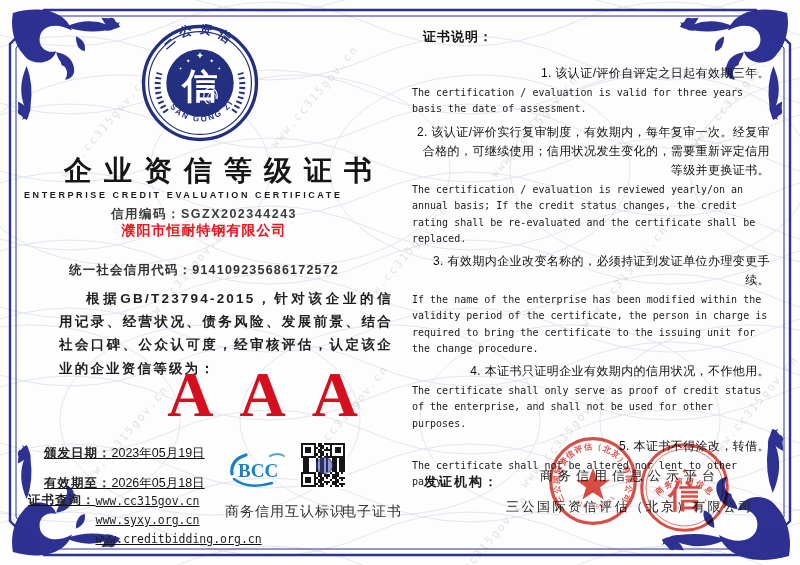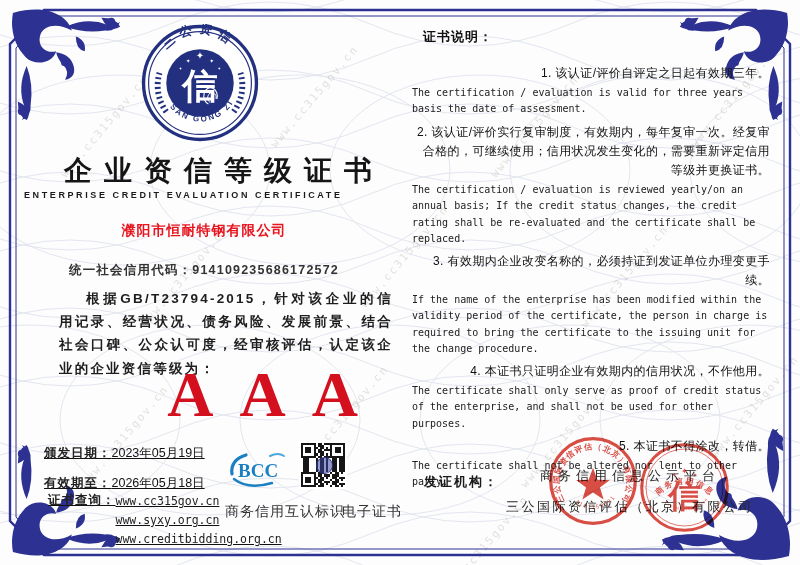--- a/index.html
+++ b/index.html
@@ -33,21 +33,21 @@
   .statement{position:absolute;left:40px;top:287px;width:334px;font-size:13.5px;
              font-weight:600;color:#1e1e1e;letter-spacing:2.2px;line-height:1.72;
              text-indent:2em;text-align:justify;margin-left:19px;}
   .rating{position:absolute;left:24px;top:358px;width:360px;text-align:right;
           font-family:"Liberation Serif","DejaVu Serif",serif;font-weight:700;
           font-size:64px;color:#d40f1e;letter-spacing:26px;text-indent:26px;}
   .meta{position:absolute;font-size:12.5px;color:#111;text-decoration:underline;}
   .meta .lbl{font-weight:700;color:#222;letter-spacing:1px;}
   .issue-row{left:44px;top:445px;}
   .valid-row{left:44px;top:475px;}
-  .query-row{left:48px;top:492px;display:flex;}
+  .query-row{left:28px;top:492px;display:flex;}
   .query-row .urls{font-family:"DejaVu Sans Mono",monospace;font-size:11.5px;
                    line-height:19px;color:#1d1d1d;}
   .bcc{position:absolute;left:228px;top:448px;width:62px;height:42px;}
   .caption{position:absolute;font-size:14px;color:#333;letter-spacing:1px;}
   .cap-bcc{left:225px;top:503px;}
   .cap-qr{left:342px;top:503px;text-align:center;}
   .qr{position:absolute;left:299px;top:441px;width:48px;height:48px;background:#fff;
       padding:0;box-sizing:border-box;}
   .qr-grid{display:grid;grid-template-columns:repeat(21,2.1px);grid-auto-rows:2.1px;
            padding:2px;}
@@ -180,20 +180,23 @@
     <text x="47" y="54" text-anchor="middle" font-size="5" fill="#fff">✦</text>
     <text x="93" y="54" text-anchor="middle" font-size="5" fill="#fff">✦</text>
     <text x="70" y="88" text-anchor="middle" font-size="42" font-weight="bold" fill="#ffffff" font-family="Liberation Serif, DejaVu Serif, serif">信</text>
     <path d="M80,95 a8,10 0 1 1 10,-6" fill="none" stroke="#fff" stroke-width="1.3"></path>
     <path d="M82,93 a5,6 0 1 1 7,-4" fill="none" stroke="#fff" stroke-width="1.1"></path>
   </svg>
 
   <div class="title">企业资信等级证书</div>
   <div class="title-en">ENTERPRISE CREDIT EVALUATION CERTIFICATE</div>
 
+  <div class="code-line">
+    <span class="lbl">信用编码：</span><span>SGZX202344243</span>
+  </div>
 
   <div class="company">濮阳市恒耐特钢有限公司</div>
 
   <div class="uscc">
     <span class="lbl">统一社会信用代码：</span><span>914109235686172572</span>
   </div>
 
   <div class="statement">根据GB/T23794-2015，针对该企业的信用记录、经营状况、债务风险、发展前景、结合社会口碑、公众认可度，经审核评估，认定该企业的企业资信等级为：</div>
 
   <div class="rating">AAA</div>

